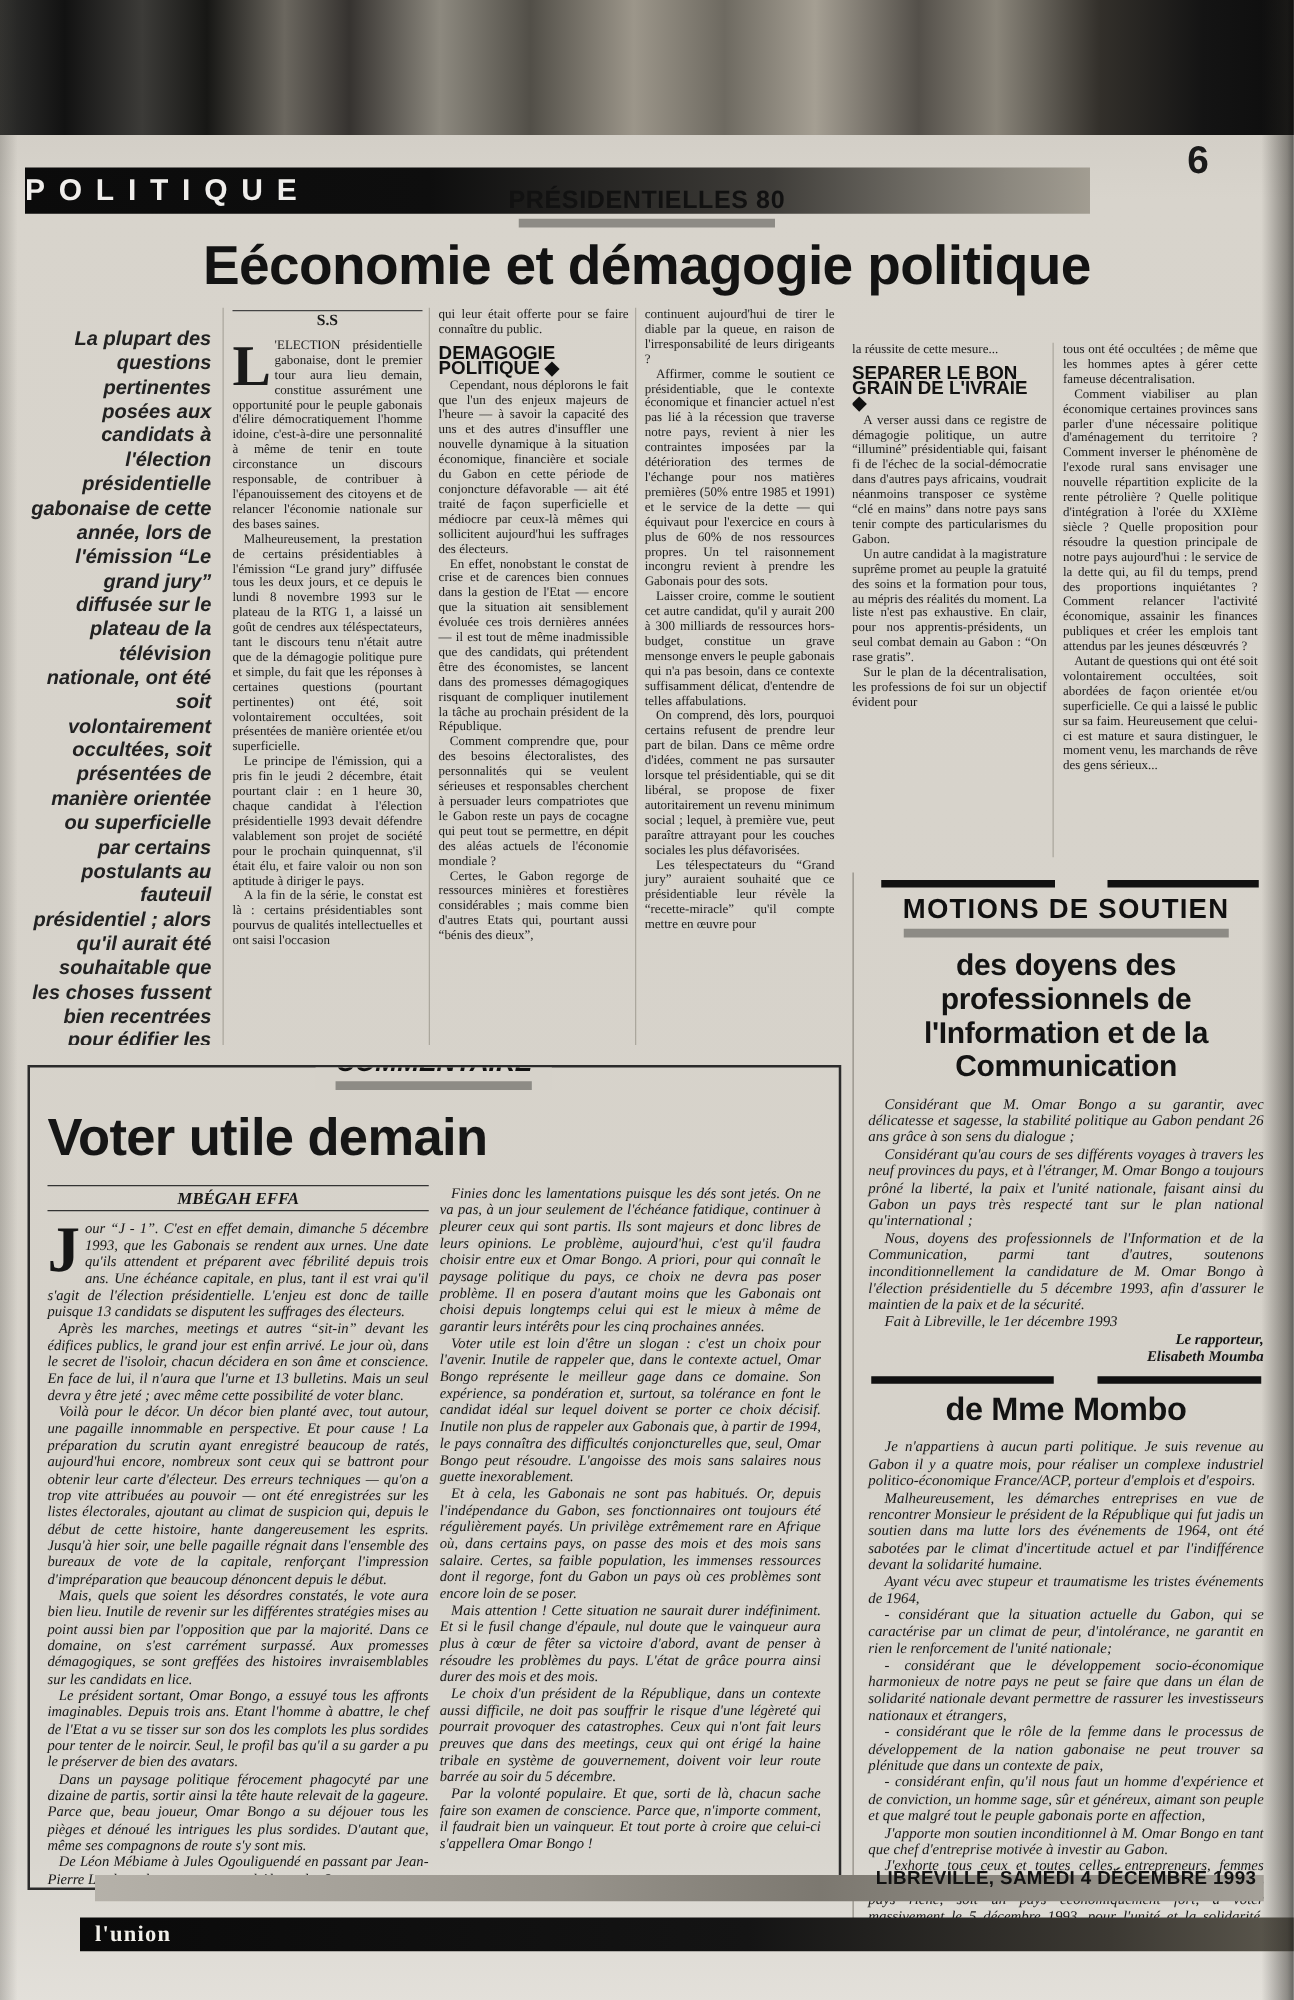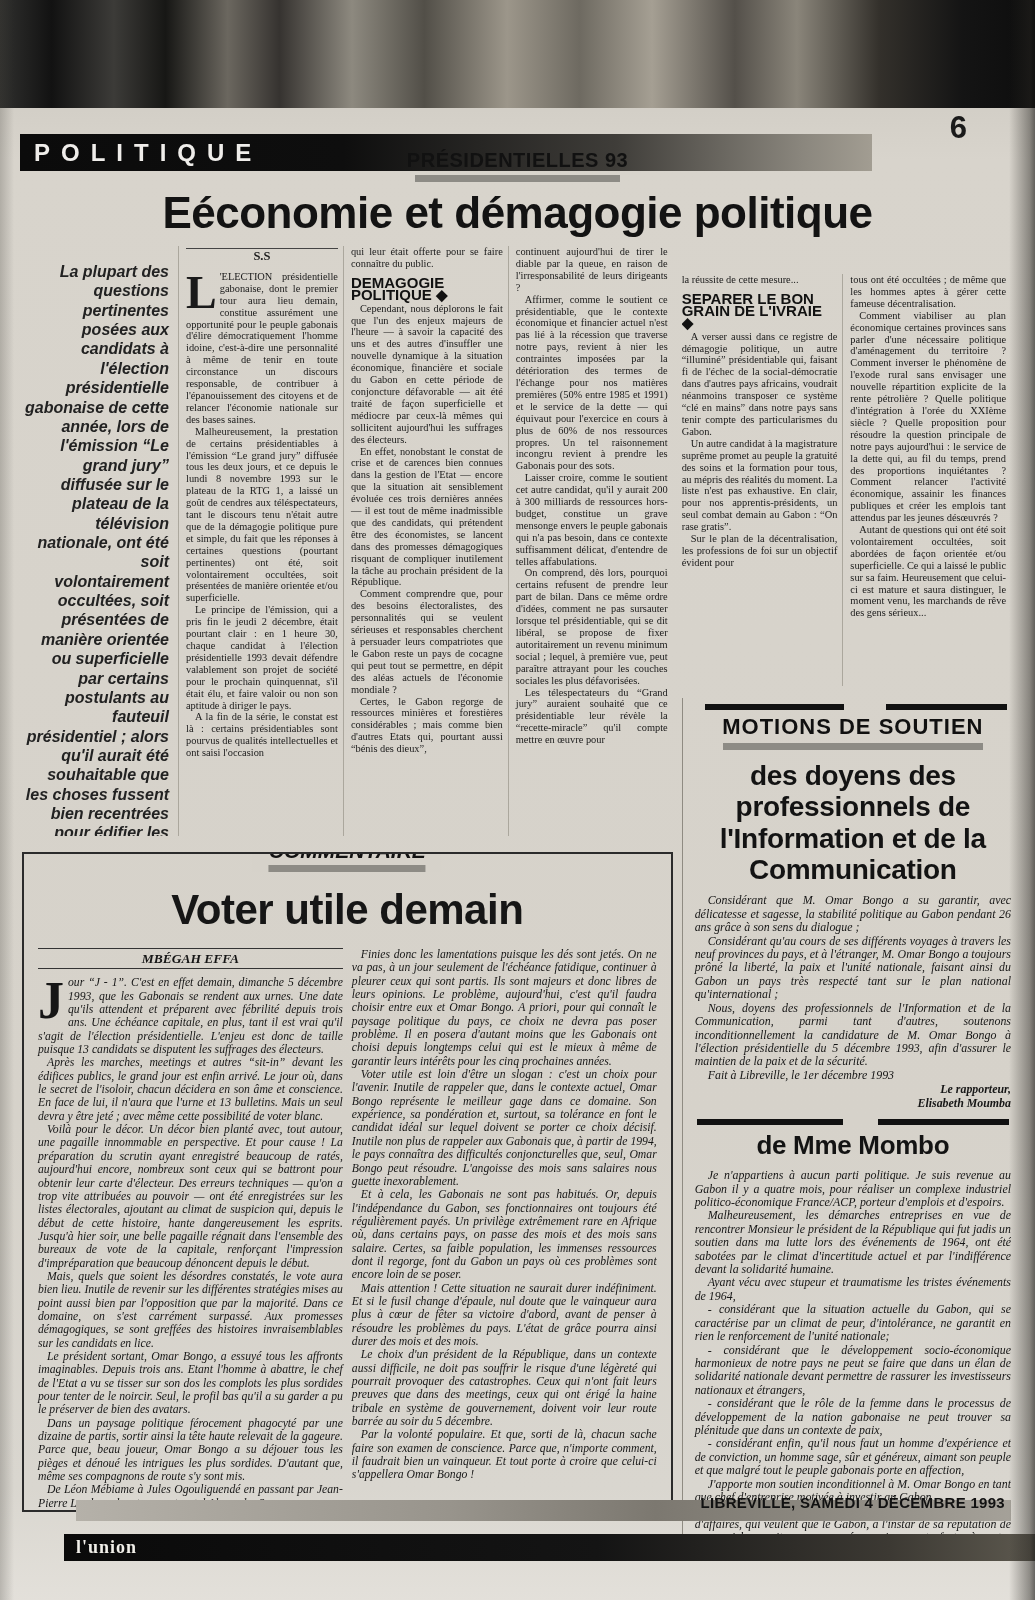--- a/index.html
+++ b/index.html
@@ -17,21 +17,21 @@
   .edge-left{ position:absolute; top:0; left:0; width:14px; height:100%;
     background:linear-gradient(270deg, rgba(0,0,0,0) 0%, rgba(60,58,52,.25) 100%); pointer-events:none; z-index:50;}
 
   .page{ position:absolute; top:108px; left:0; width:1035px; }
 
   
   .section-bar{ margin:26px 0 0 20px; width:852px; height:37px;
     background:linear-gradient(90deg,#0b0b0b 0%,#0e0e0e 38%,#3f3d39 70%,#8b877e 92%,#a29d92 100%);
     display:flex; align-items:center; }
   .section-bar span{ color:#efedea; font-family:"Liberation Sans",sans-serif; font-weight:bold;
-    font-size:24px; letter-spacing:11px; padding-left:14px; }
+    font-size:24px; letter-spacing:11px; }
   .page-number{ position:absolute; top:2px; right:68px; font-family:"Liberation Sans",sans-serif;
     font-weight:bold; font-size:31px; color:#1a1a1a; }
   .kicker-wrap{ text-align:center; margin-top:-22px; }
   .kicker{ font-family:"Liberation Sans",sans-serif; font-weight:bold; font-size:20px; color:#111; letter-spacing:.5px;}
   .kicker-rule{ width:205px; height:7px; background:#8d8b85; margin:3px auto 0; }
   .headline{ margin:6px 0 8px; text-align:center; font-family:"Liberation Sans",sans-serif;
     font-weight:bold; font-size:44px; letter-spacing:-0.5px; color:#131313; }
 
   
   .page-body{ display:flex; padding:0 24px 0 22px; gap:9px; }
@@ -54,38 +54,38 @@
   .subhead{ margin:7px 0 2px; font-family:"Liberation Sans",sans-serif; font-weight:bold;
     font-size:15px; text-align:left; text-indent:0; color:#111; }
 
   
   .commentaire{ margin-top:16px; border:2px solid #2b2b2b; height:660px; position:relative;
     padding:30px 14px 8px; overflow:hidden; background:transparent; }
   .c-title{ position:absolute; top:-15px; left:50%; transform:translateX(-50%);
     background:#d6d2ca; padding:0 16px; text-align:center;
     font-family:"Liberation Sans",sans-serif; font-weight:bold; font-style:italic; font-size:21px; color:#121212;}
   .c-title::after{ content:""; display:block; height:7px; background:#8d8b85; margin-top:2px; }
-  .c-headline{ text-align:center; font-family:"Liberation Sans",sans-serif; font-weight:bold;
+  .c-headline{ font-family:"Liberation Sans",sans-serif; font-weight:bold;
     font-size:42px; color:#161616; margin:2px 0 14px; letter-spacing:-0.5px;}
   .c-cols{ display:flex; gap:9px; }
   .c-col{ flex:1; font-style:italic; font-size:11.7px; line-height:13.35px; text-align:justify; color:#161616;}
   .c-byline{ text-align:center; font-weight:bold; font-style:italic; font-size:13.5px;
     border-top:1px solid #333; border-bottom:1px solid #333; padding:3px 0; margin-bottom:7px; }
   .c-drop{ float:left; font-weight:bold; font-size:52px; line-height:.8; padding:4px 4px 0 0; font-style:normal;}
 
   
   .motions{ border-left:1px solid #8f8b82; margin-top:12px; padding:4px 0 0 12px; height:860px; overflow:hidden;}
   .m-bars{ display:flex; justify-content:space-between; margin:2px 4px 4px 10px; }
   .m-bars div{ height:6px; background:#111; }
   .m-bars .b1{ width:46%; } .m-bars .b2{ width:40%; }
   .m-header-title{ text-align:center; font-family:"Liberation Sans",sans-serif; font-weight:bold;
     font-size:22px; letter-spacing:1px; color:#101010; }
   .m-header-rule{ width:82%; height:7px; background:#8d8b85; margin:3px auto 10px; }
   .motion-title{ text-align:center; font-family:"Liberation Sans",sans-serif; font-weight:bold;
-    font-size:28px; line-height:1.12; color:#131313; margin:4px 0 9px; letter-spacing:-0.3px;}
+    font-size:24px; line-height:1.12; color:#131313; margin:4px 0 9px; letter-spacing:-0.3px;}
   .motion-title.small{ font-size:26px; }
   .motion-body p{ margin:0; font-style:italic; font-size:11.9px; line-height:13.4px;
     text-align:justify; text-indent:13px; color:#161616;}
   .motion-body p.sig{ text-align:right; font-weight:bold; text-indent:0; line-height:14px;}
   .m-divider{ display:flex; justify-content:space-between; margin:9px 2px 6px; }
   .m-divider div{ height:6px; background:#111; }
   .m-divider .b1{ width:47%; } .m-divider .b2{ width:42%; }
 
   
   .footer-date-bar{ position:absolute; left:76px; right:24px; top:1500px; height:21px;
@@ -103,21 +103,21 @@
 
 <div class="scan-top"></div>
 
 <div class="page">
   <div class="page-number">6</div>
   <div class="section-bar">
     <span>POLITIQUE</span>
   </div>
 
   <div class="kicker-wrap">
-    <div class="kicker">PRÉSIDENTIELLES 93</div>
+    <div class="kicker">PRÉSIDENTIELLES 80</div>
     <div class="kicker-rule"></div>
   </div>
   <h1 class="headline">Eéconomie et démagogie politique</h1>
 
   <div class="page-body">
     <div class="zone-left">
 
       <div class="article-top">
         <div class="intro-col">La plupart des questions pertinentes posées aux candidats à l'élection présidentielle gabonaise de cette année, lors de l'émission “Le grand jury” diffusée sur le plateau de la télévision nationale, ont été soit volontairement occultées, soit présentées de manière orientée ou superficielle par certains postulants au fauteuil présidentiel ; alors qu'il aurait été souhaitable que les choses fussent bien recentrées pour édifier les uns et les autres. Heureusement que le peuple gabonais n'est pas dupe et sait séparer le bon grain de l'ivraie. Analyse et commentaire.</div>
 

